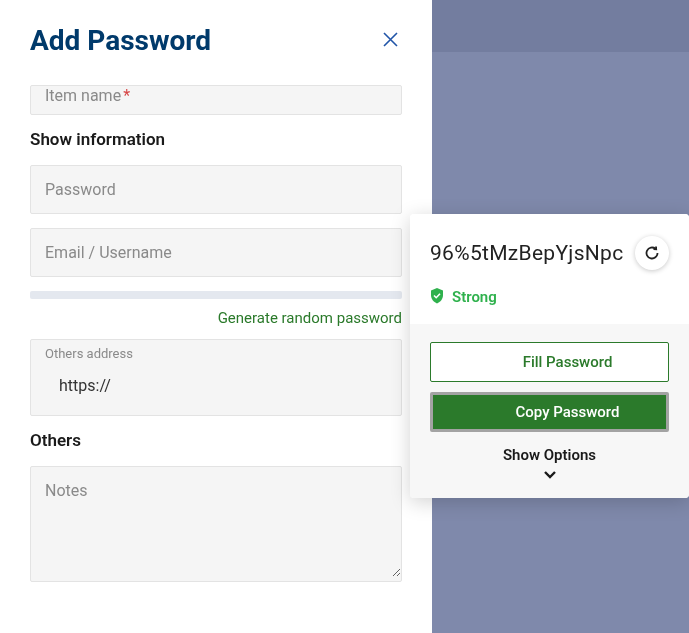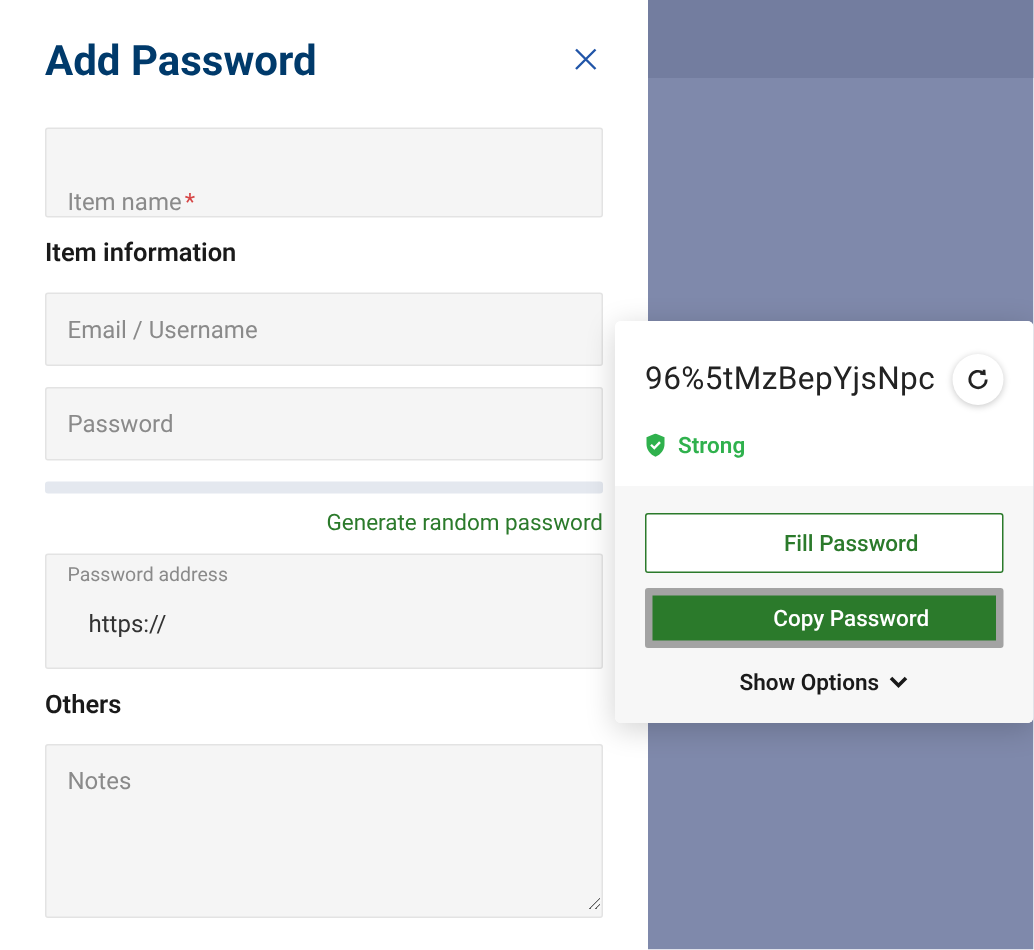--- a/index.html
+++ b/index.html
@@ -62,23 +62,23 @@
     }
     .input-wrap {
       background: #f5f5f5;
       border: 1px solid #e3e3e3;
       border-radius: 2px;
       margin-bottom: 14px;
       padding: 0;
       position: relative;
     }
     .input-wrap.single {
-      height: 60px;
-      display: flex;
-      align-items: flex-end;
+      height: 30px;
+      display: flex;
+      align-items: flex-start;
     }
     .label-floating {
       font-size: 16px;
       color: #8a8a8a;
       padding-left: 14px;
     }
     .req-star {
       color: #d64545;
       margin-left: 2px;
     }
@@ -179,21 +179,21 @@
       box-shadow: 0 1px 5px rgba(0,0,0,0.22);
       cursor: pointer;
       display: flex;
       align-items: center;
       justify-content: center;
       flex-shrink: 0;
       margin-left: 8px;
     }
     .strength-row {
       display: flex;
-      align-items: center;
+      align-items: flex-start;
       gap: 8px;
     }
     .shield {
       color: #2fb14d;
       line-height: 0;
     }
     .strength-text {
       color: #2fb14d;
       font-weight: 600;
       font-size: 15px;
@@ -214,32 +214,33 @@
       padding-left: 36px;
     }
     .btn-outline {
       background: #fff;
       color: #2b7a2b;
       border: 1px solid #2b7a2b;
     }
     .btn-solid {
       background: #2b7a2b;
       color: #fff;
-      border: 5px solid #a3a3a3;
+      border: 3px solid #a3a3a3;
     }
     .show-options {
       display: flex;
       align-items: center;
       justify-content: center;
       gap: 6px;
       color: #1a1a1a;
       font-weight: 600;
       font-size: 15px;
       cursor: pointer;
       padding: 4px 0;
+      flex-direction: column;
     }
   </style>
 </head>
 <body>
 
 <div class="backdrop"></div>
 <div class="backdrop-band"></div>
 
 <div class="form-panel">
   <div class="dialog-header">
@@ -250,36 +251,36 @@
         </svg>
     </button>
   </div>
 
   <div class="input-wrap single">
     <span class="label-floating">
       <span>Item name</span><span class="req-star">*</span>
     </span>
   </div>
 
-  <h2 class="section-heading">Item information</h2>
+  <h2 class="section-heading">Show information</h2>
+
+  <div class="input-wrap">
+    <input type="password" placeholder="Password" style="">
+  </div>
 
   <div class="input-wrap">
     <input type="text" placeholder="Email / Username" style="">
   </div>
 
-  <div class="input-wrap">
-    <input type="password" placeholder="Password" style="">
-  </div>
-
   <div class="meter"></div>
 
   <span class="gen-link">Generate random password</span>
 
   <div class="input-wrap stacked">
-    <span class="stacked-label">Password address</span>
+    <span class="stacked-label">Others address</span>
     <input type="text" class="stacked-input" value="https://" style="">
   </div>
 
   <h2 class="section-heading" style="">Others</h2>
 
   <div class="input-wrap notes-wrap">
     <textarea placeholder="Notes" style=""></textarea>
   </div>
 </div>
 

